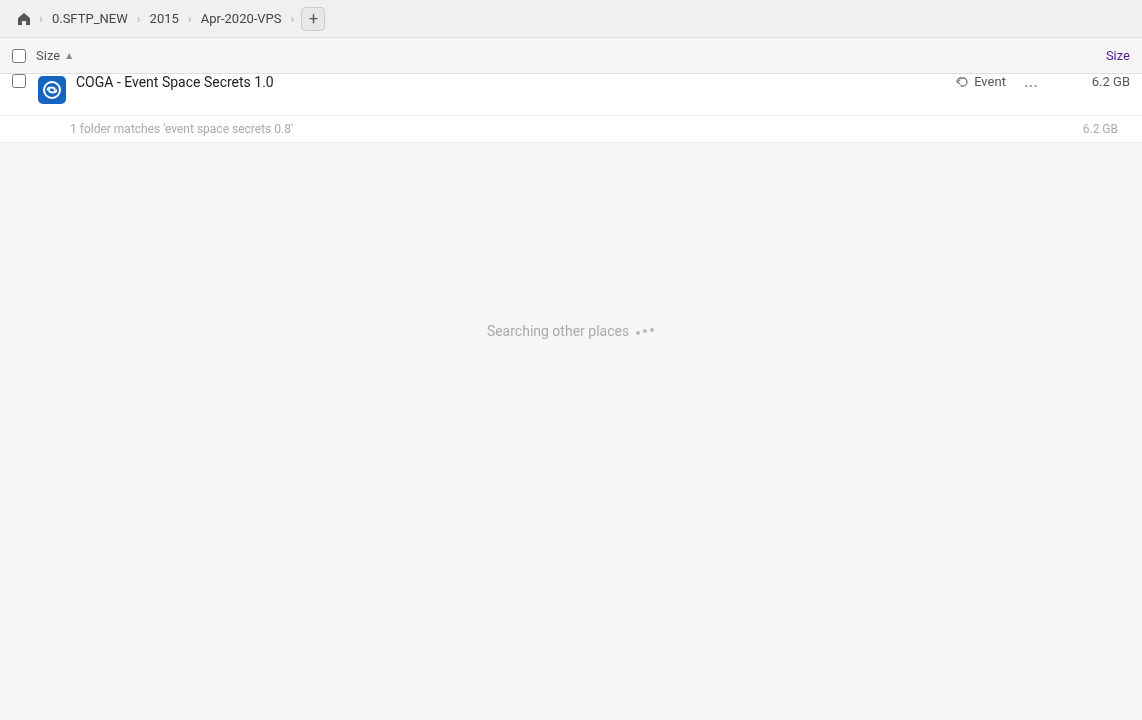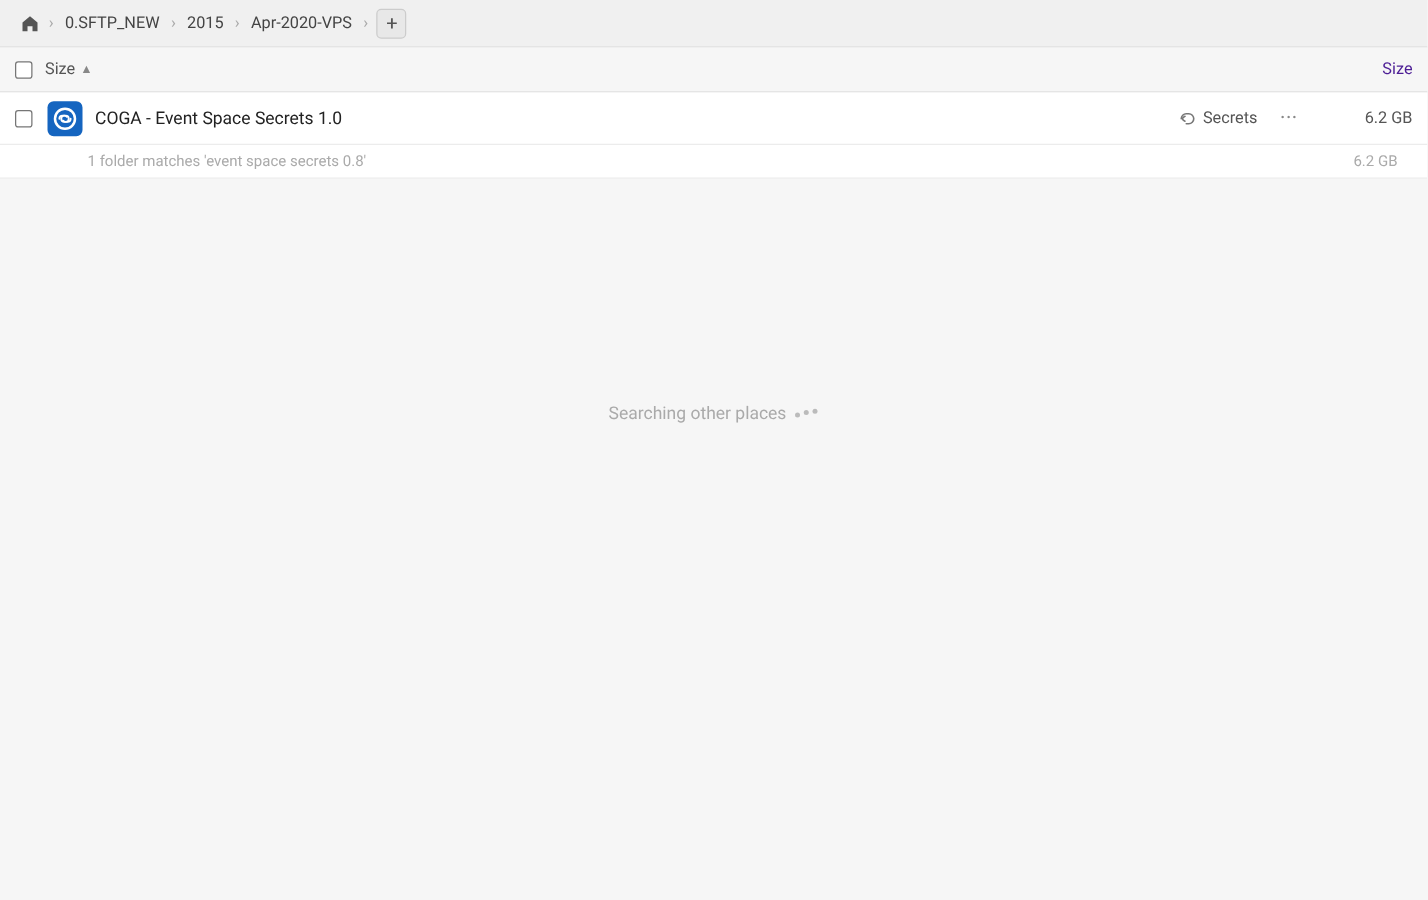--- a/index.html
+++ b/index.html
@@ -85,21 +85,21 @@
     .col-size {
       width: 80px;
       text-align: right;
       font-size: 13px;
       color: #4c1d95;
     }
 
     
     .file-row {
       display: flex;
-      align-items: center;
+      align-items: flex-start;
       padding: 0 12px;
       height: 42px;
       background: #fff;
       border-bottom: 1px solid #ececec;
       cursor: pointer;
     }
     .file-checkbox {
       width: 24px;
       display: flex;
       align-items: center;
@@ -253,21 +253,21 @@
         <path d="M10.5 7.5C10.04 6.93 9.34 6.5 8.5 6.5C7.12 6.5 6 7.62 6 9C6 10.38 7.12 11.5 8.5 11.5H11C12.38 11.5 13.5 10.38 13.5 9" stroke="white" stroke-width="1.5" stroke-linecap="round"></path>
       </svg>
     </div>
   </div>
   <div class="file-name">COGA - Event Space Secrets 1.0</div>
   <div class="file-shared">
     <svg width="14" height="14" viewBox="0 0 14 14" fill="none" xmlns="http://www.w3.org/2000/svg">
       <path d="M2 7C2 4.79 3.79 3 6 3H8C10.21 3 12 4.79 12 7C12 9.21 10.21 11 8 11H6" stroke="#777" stroke-width="1.3" stroke-linecap="round"></path>
       <path d="M5 5C5 5 3 6 3 7C3 8 5 9 5 9" stroke="#777" stroke-width="1.3" stroke-linecap="round" stroke-linejoin="round"></path>
     </svg>
-    <span>Secrets</span>
+    <span>Event</span>
   </div>
   <div class="file-more">···</div>
   <div class="file-size">6.2 GB</div>
 </div>
 
 <div class="summary-row">
   <span class="summary-size">6.2 GB</span>
   <span>1 folder matches 'event space secrets 0.8'</span>
 </div>
 

